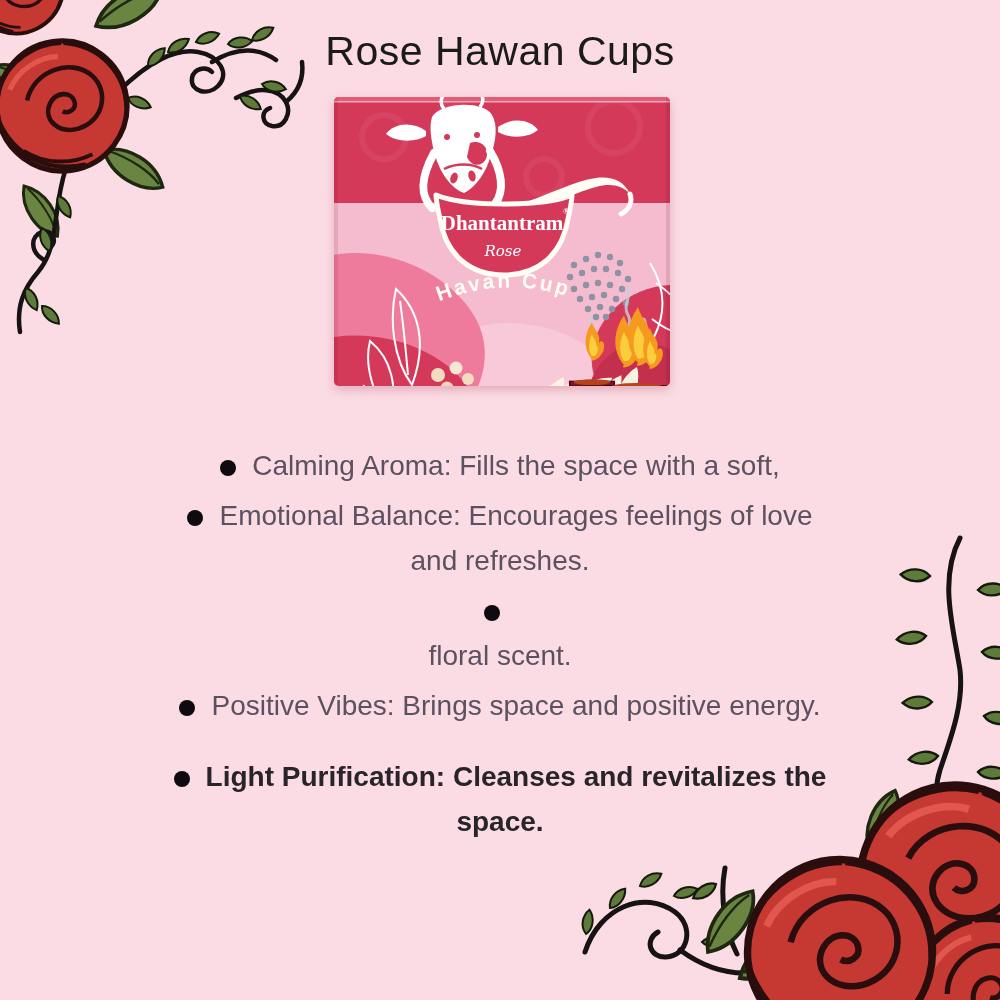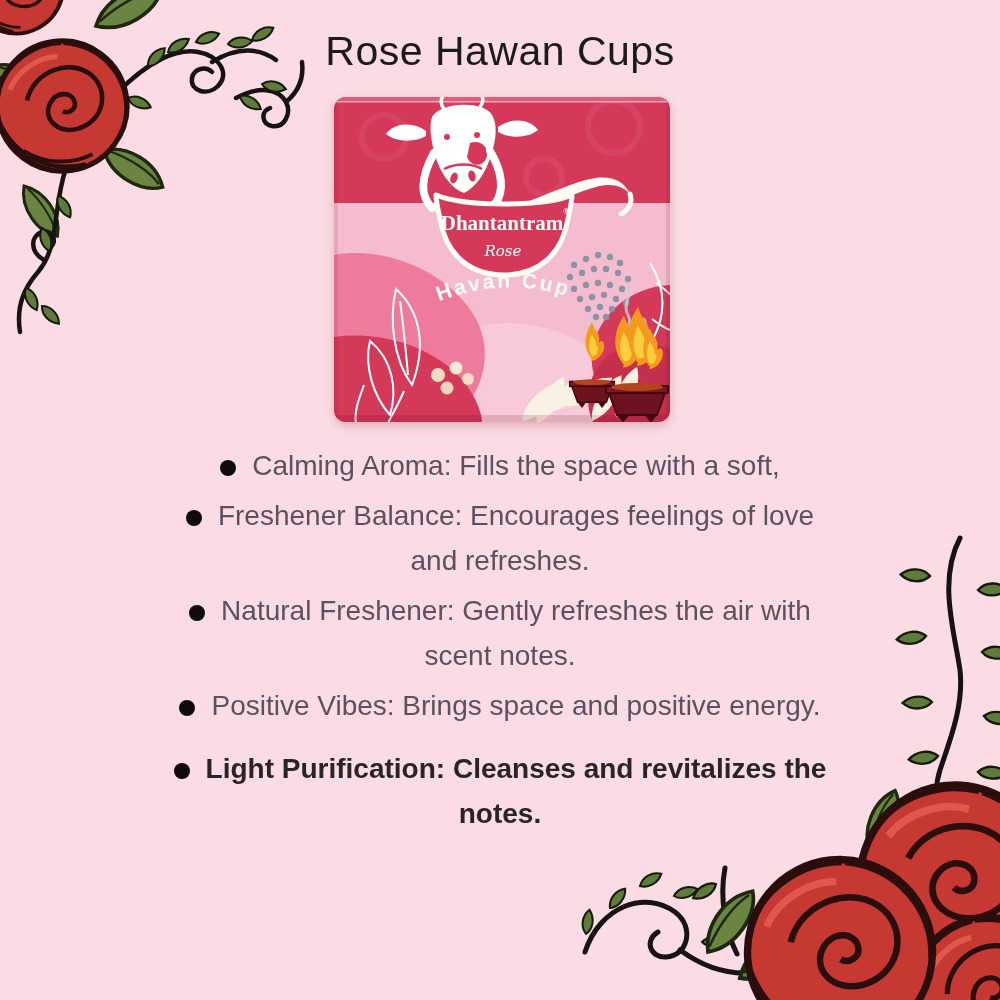--- a/index.html
+++ b/index.html
@@ -4,34 +4,34 @@
 <style>
   html,body{margin:0;padding:0;}
   body{font-family:"Liberation Sans", sans-serif;}
   .canvas{position:relative;width:1000px;height:1000px;background:#FBDCE4;overflow:hidden;}
 
   
   .title{position:absolute;top:28px;left:0;width:1000px;text-align:center;
          font-size:41px;font-weight:500;letter-spacing:.5px;color:#1B1B1B;margin:0;}
 
   
-  .box{position:absolute;left:334px;top:97px;width:336px;height:325px;border-radius:12px;
+  .box{position:absolute;left:334px;top:97px;width:336px;height:289px;border-radius:5px;
        overflow:hidden;box-shadow:0 4px 10px rgba(170,50,80,.28);}
   .box svg{display:block;}
 
   
   .deco-tl{position:absolute;left:0;top:0;}
   .deco-br{position:absolute;left:540px;top:520px;}
 
   
   .benefits{position:absolute;left:75px;top:443px;width:850px;}
   .bullet{margin:0 0 5px 0;color:#5B5160;font-size:28px;line-height:45px;text-align:center;}
   .bullet .dot{display:inline-block;width:16px;height:16px;border-radius:50%;
                background:#0F0A0F;margin-right:16px;vertical-align:-1px;}
-  .bullet.emphasis{color:#29242A;font-weight:600;margin-top:18px;}
+  .bullet.emphasis{color:#29242A;font-weight:600;margin-top:26px;}
   .line{min-height:0;}
 
   
   .brand-serif{font-family:"Liberation Serif", serif;font-weight:bold;}
   .script-serif{font-family:"DejaVu Serif", serif;font-style:italic;}
   .arc-sans{font-family:"Liberation Sans", sans-serif;font-weight:bold;letter-spacing:2.5px;}
 </style>
 </head>
 <body>
 
@@ -235,34 +235,34 @@
       <rect x="332" y="0" width="4" height="325" fill="rgba(90,0,20,.12)"></rect>
       <rect x="0" y="318" width="336" height="7" fill="rgba(90,0,20,.15)"></rect>
     </svg>
   </div>
 
   <div class="benefits">
     <div class="bullet">
       <div class="line"><span class="dot"></span><span>Calming Aroma: Fills the space with a soft,</span></div>
     </div>
     <div class="bullet">
-      <div class="line"><span class="dot"></span><span>Freshener Balance: Encourages feelings of love</span></div>
+      <div class="line"><span class="dot"></span><span>Emotional Balance: Encourages feelings of love</span></div>
       <div class="line">and refreshes.</div>
     </div>
     <div class="bullet">
-      <div class="line"><span class="dot"></span><span>Natural Freshener: Gently refreshes the air with</span></div>
-      <div class="line">scent notes.</div>
+      <div class="line"><span class="dot"></span></div>
+      <div class="line">floral scent.</div>
     </div>
     <div class="bullet">
       <div class="line"><span class="dot"></span><span>Positive Vibes: Brings space and positive energy.</span></div>
       <div class="line"></div>
     </div>
     <div class="bullet emphasis">
       <div class="line"><span class="dot"></span><span>Light Purification: Cleanses and revitalizes the</span></div>
-      <div class="line">notes.</div>
+      <div class="line">space.</div>
     </div>
   </div>
 
   <svg class="deco-br" width="460" height="480" viewBox="0 0 460 480">
     <g stroke="#171214" stroke-width="5" fill="none" stroke-linecap="round">
       <path d="M420,18 C398,60 414,110 420,150 C424,185 410,220 400,250 C394,268 396,290 406,306"></path>
       <path d="M185,348 C179,380 186,412 197,434"></path>
       <path d="M45,432 C60,386 105,370 135,392 C155,407 148,436 126,437 C110,438 104,420 118,412"></path>
       <path d="M140,430 C170,452 200,457 228,450"></path>
     </g>

